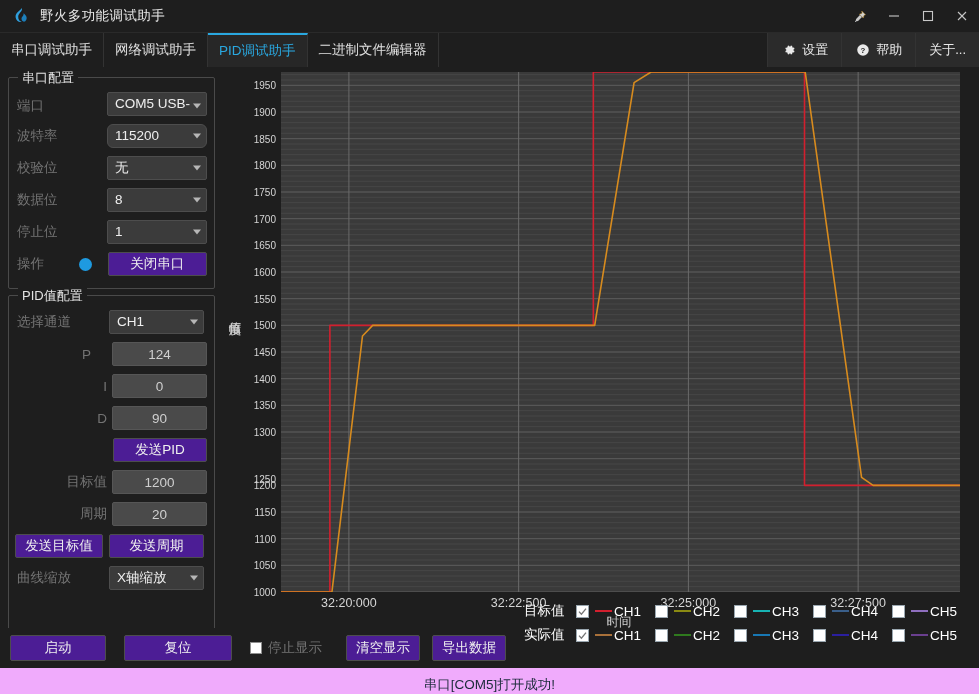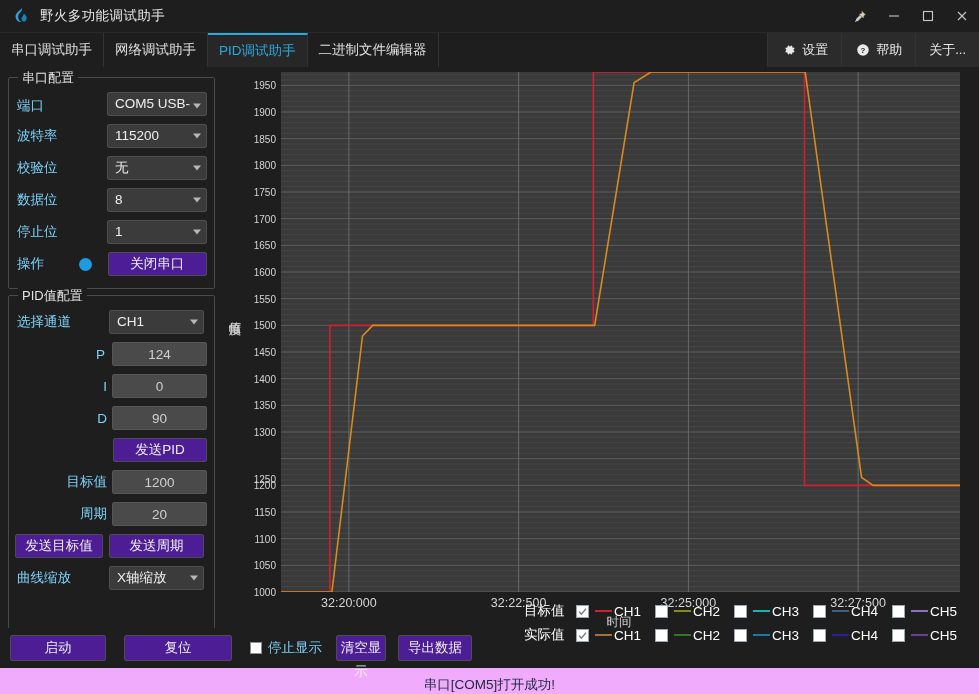--- a/index.html
+++ b/index.html
@@ -29,21 +29,21 @@
 
   
   .body{flex:1;display:flex;position:relative;background:#1e1e1e;}
   .sidebar{width:224px;flex:0 0 224px;position:relative;background:#1e1e1e;}
 
   
   .group{position:absolute;border:1px solid #4a4a4a;border-radius:2px;}
   .group > .legend{position:absolute;top:-9px;left:9px;background:#1e1e1e;padding:0 4px;font-size:13px;color:#e2e2e2;}
 
   .row{display:flex;align-items:center;position:absolute;}
-  .lbl{font-size:13.5px;color:#7dd3fc;white-space:nowrap;}
+  .lbl{font-size:13.5px;color:#737373;white-space:nowrap;}
   .lbl.right{text-align:right;}
 
   select, .fake-select{
     -webkit-appearance:none;appearance:none;
     background:#3b3b3b;border:1px solid #4d4d4d;color:#efefef;
     font-size:13.5px;font-family:inherit;height:24px;line-height:22px;
     padding:0 18px 0 7px;border-radius:2px;box-sizing:border-box;position:relative;
   }
   .selwrap{position:relative;display:inline-block;}
   .selwrap .caret{position:absolute;right:6px;top:50%;transform:translateY(-50%);pointer-events:none;
@@ -164,21 +164,21 @@
           <span class="lbl" style="width:92px;">端口</span>
           <span class="selwrap">
             <span class="fake-select" style="width:100px;display:inline-block;overflow:hidden;white-space:nowrap;">COM5 USB-</span>
             <span class="caret"></span>
           </span>
         </div>
 
         <div class="row" style="left:8px;top:46px;width:190px;">
           <span class="lbl" style="width:92px;">波特率</span>
           <span class="selwrap">
-            <span class="fake-select" style="width:100px;display:inline-block;">115200</span>
+            <span class="fake-select" style="width:100px;display:inline-block;border-radius:6px;">115200</span>
             <span class="caret"></span>
           </span>
         </div>
 
         <div class="row" style="left:8px;top:78px;width:190px;">
           <span class="lbl" style="width:92px;">校验位</span>
           <span class="selwrap">
             <span class="fake-select" style="width:100px;display:inline-block;">无</span>
             <span class="caret"></span>
           </span>
@@ -213,21 +213,21 @@
         <div class="row" style="left:8px;top:14px;width:190px;">
           <span class="lbl" style="width:92px;">选择通道</span>
           <span class="selwrap">
             <span class="fake-select" style="width:95px;display:inline-block;">CH1</span>
             <span class="caret"></span>
           </span>
         </div>
 
         <div class="row" style="left:8px;top:46px;width:190px;">
           <span class="lbl right" style="width:92px;">P</span>
-          <input class="txt" style="width: 95px; margin-left: 7px;" readonly="" value="124">
+          <input class="txt" style="width: 95px; margin-left: 21px;" readonly="" value="124">
         </div>
 
         <div class="row" style="left:8px;top:78px;width:190px;">
           <span class="lbl right" style="width:92px;">I</span>
           <input class="txt" style="width: 95px; margin-left: 5px;" readonly="" value="0">
         </div>
 
         <div class="row" style="left:8px;top:110px;width:190px;">
           <span class="lbl right" style="width:92px;">D</span>
           <input class="txt" style="width: 95px; margin-left: 5px;" readonly="" value="90">
@@ -423,21 +423,21 @@
       <div class="axis-title" id="xtitle" style="left: 382.5px; top: 547px;">时间</div>
       <div class="ylabel" id="ytitle" style="left: 2px; top: 245px;">幅度值</div>
     </div>
   </div>
 
   <div class="bottombar">
     <span class="btn big" style="width:96px;margin-left:10px;">启动</span>
     <span class="btn big" style="width:108px;margin-left:18px;">复位</span>
     <span class="cb-square" style="margin-left:18px;"></span>
     <span class="lbl">停止显示</span>
-    <span class="btn big" style="width:50px;margin-left:14px;">清空显示</span>
+    <span class="btn big" style="width:74px;margin-left:24px;">清空显示</span>
     <span class="btn big" style="width:74px;margin-left:12px;">导出数据</span>
 
     <div class="legendbox" id="legendbox" style="position:absolute;right:8px;top:-26px;">
         <div class="legrow">
           <span class="rowlbl">目标值</span>
           <span class="chk">
             <svg width="11" height="11" viewBox="0 0 11 11">
               <polyline points="2,5.6 4.4,8.2 9,2.6" fill="none" stroke="#777" stroke-width="1.3"></polyline>
             </svg>
           </span>

